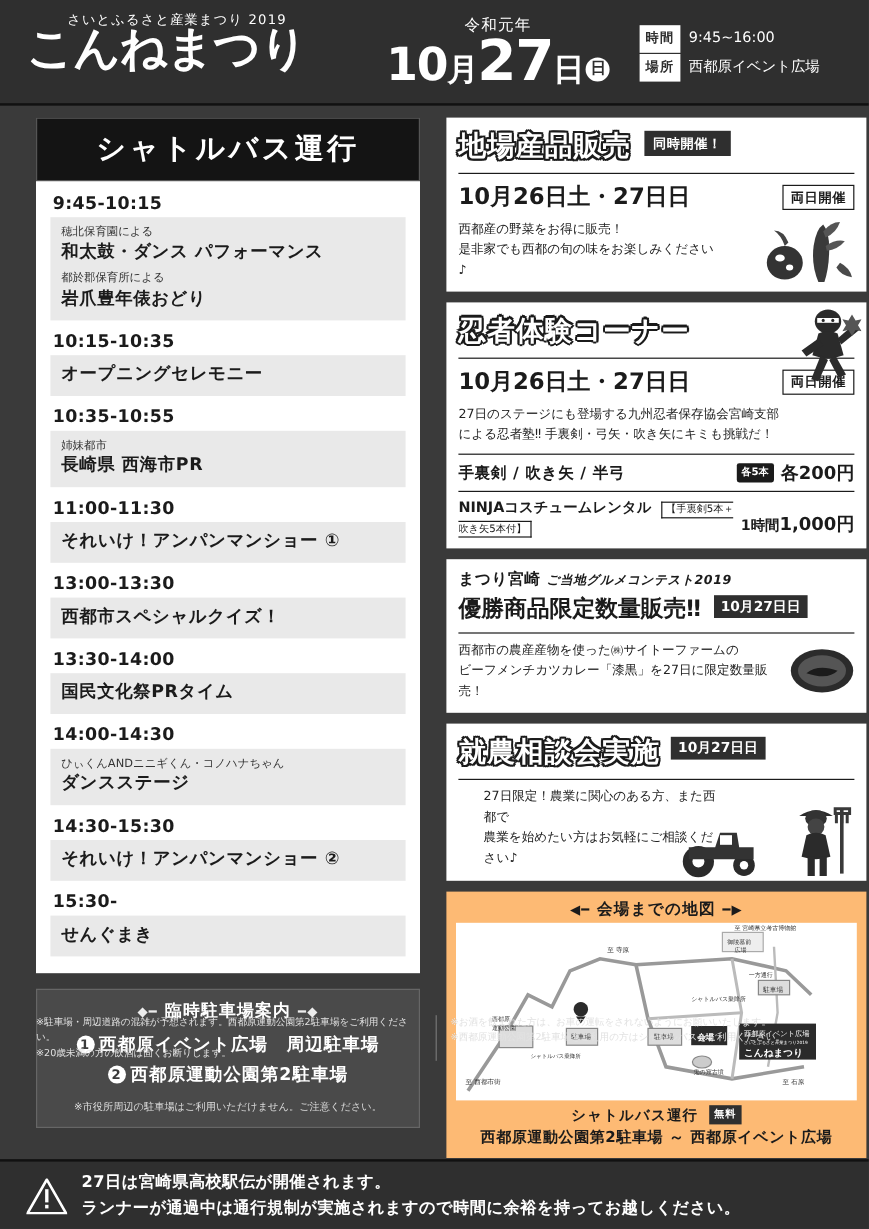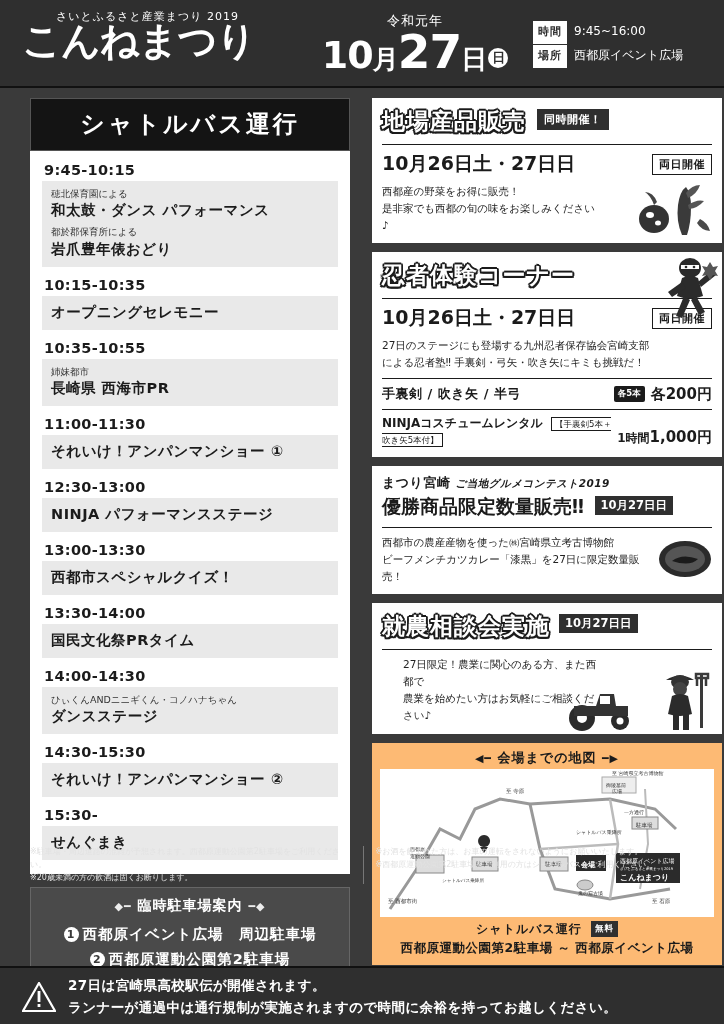--- a/index.html
+++ b/index.html
@@ -202,26 +202,20 @@
           </div>
         </div>
 
         <div class="slot">
           <div class="slot-time">11:00-11:30</div>
           <div class="slot-box">
             <div class="slot-main">それいけ！アンパンマンショー ①</div>
           </div>
         </div>
 
-        <div class="slot">
-          <div class="slot-time">12:30-13:00</div>
-          <div class="slot-box">
-            <div class="slot-main">NINJA パフォーマンスステージ</div>
-          </div>
-        </div>
 
         <div class="slot">
           <div class="slot-time">13:00-13:30</div>
           <div class="slot-box">
             <div class="slot-main">西都市スペシャルクイズ！</div>
           </div>
         </div>
 
         <div class="slot">
           <div class="slot-time">13:30-14:00</div>
@@ -342,21 +336,21 @@
         <div class="gourmet-l1">
           <span>まつり宮崎</span>
           <span class="sm">ご当地グルメコンテスト2019</span>
         </div>
         <div class="gourmet-l2">
           <span>優勝商品限定数量販売‼</span>
           <span class="inline-date">10月27日日</span>
         </div>
         <hr class="rule">
         <div style="display:flex;align-items:center;">
-          <div class="body-txt" style="flex:1;white-space:pre-line;">西都市の農産産物を使った㈱宮崎県立考古博物館
+          <div class="body-txt" style="flex:1;white-space:pre-line;">西都市の農産産物を使った㈱サイトーファームの
 ビーフメンチカツカレー「漆黒」を27日に限定数量販売！</div>
           <svg width="54" height="40" viewBox="0 0 54 40">
             <ellipse cx="27" cy="20" rx="26" ry="18" fill="#2b2b2b"></ellipse>
             <ellipse cx="27" cy="20" rx="20" ry="13" fill="#555"></ellipse>
             <path d="M14 22 q10 -8 26 -2 q-8 8 -26 2z" fill="#1b1b1b"></path>
           </svg>
         </div>
       </div>
 
       <div class="panel" style="margin-bottom:9px;">

